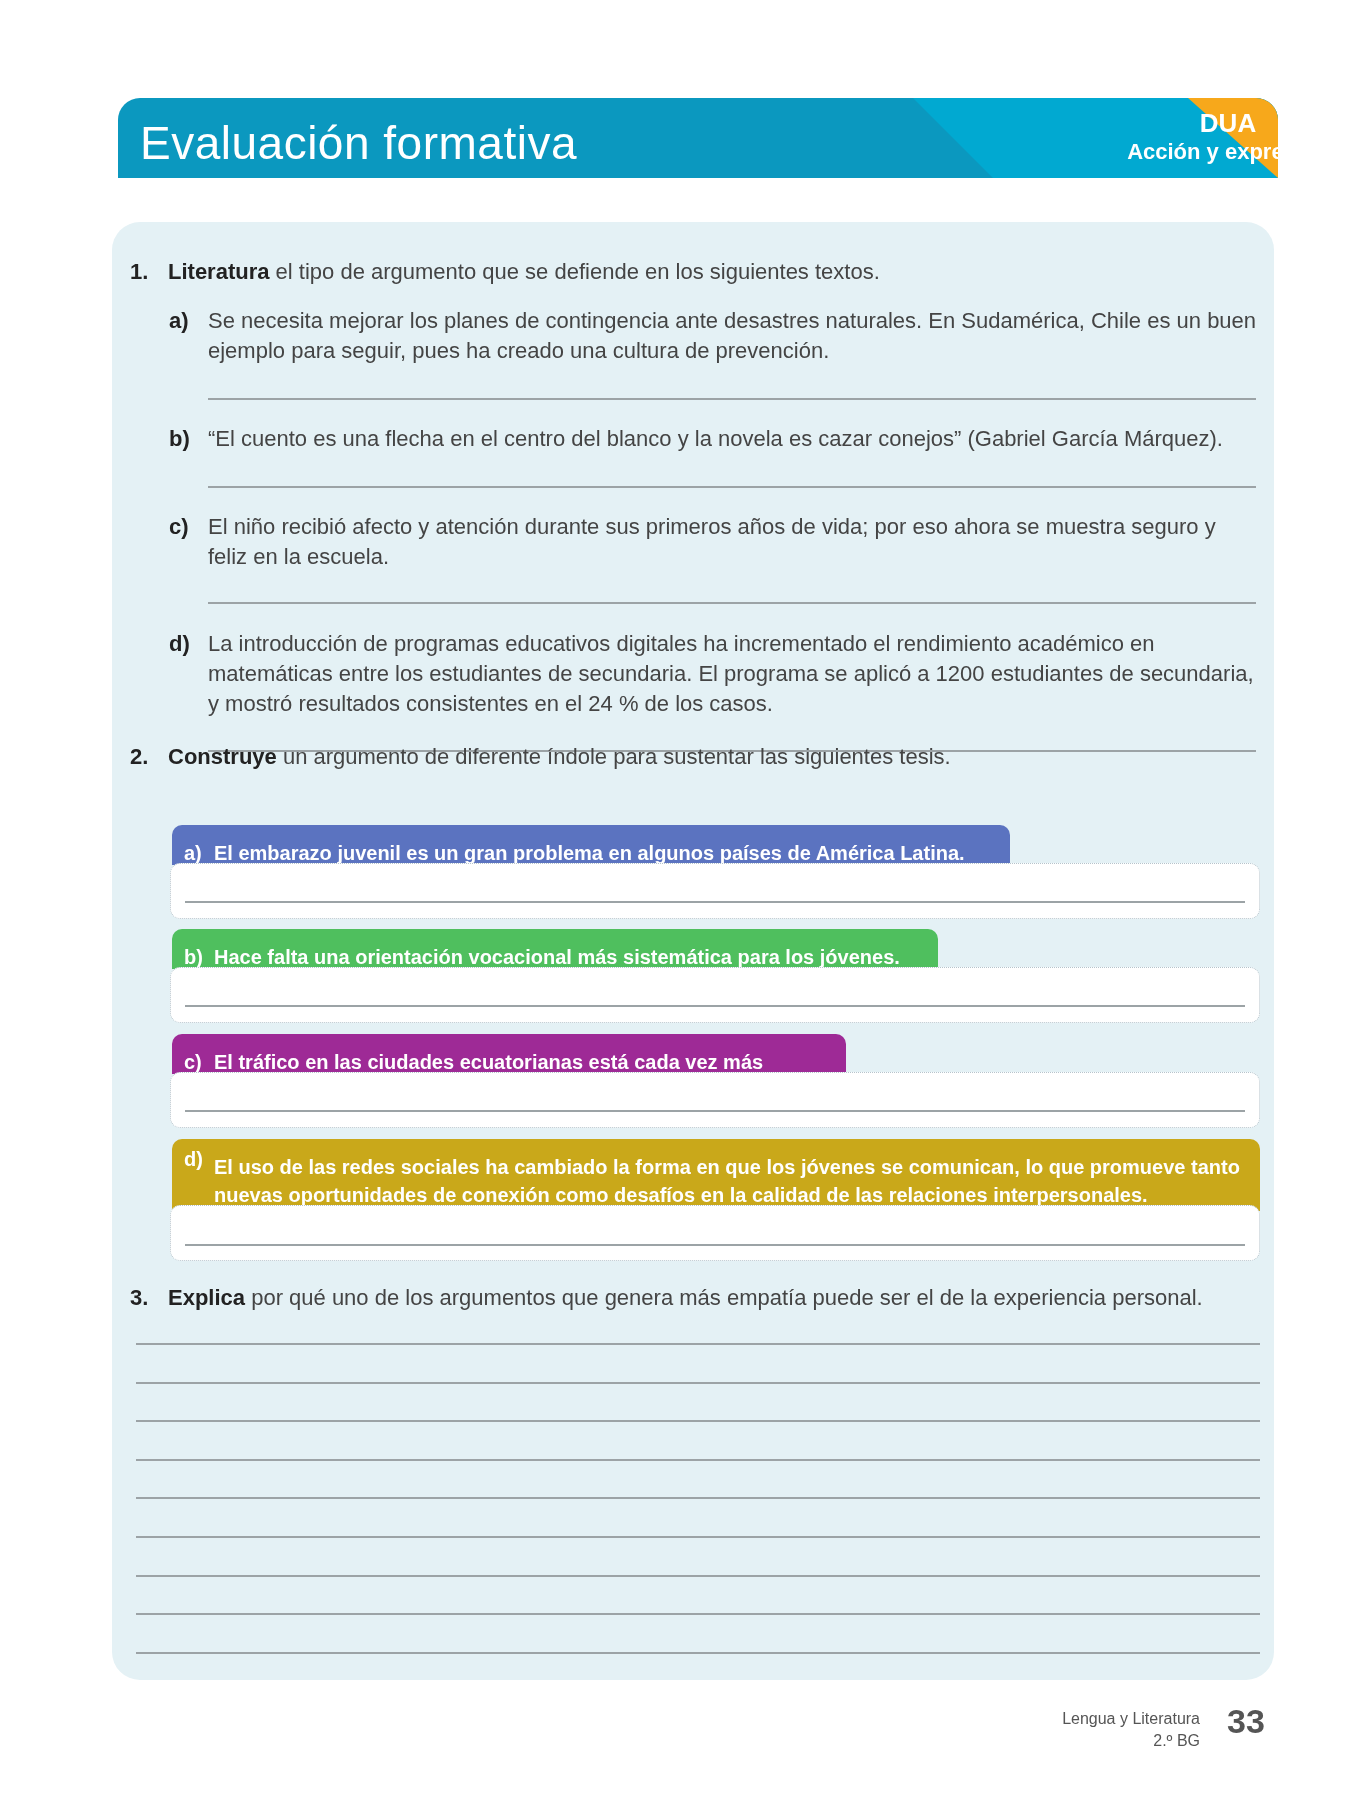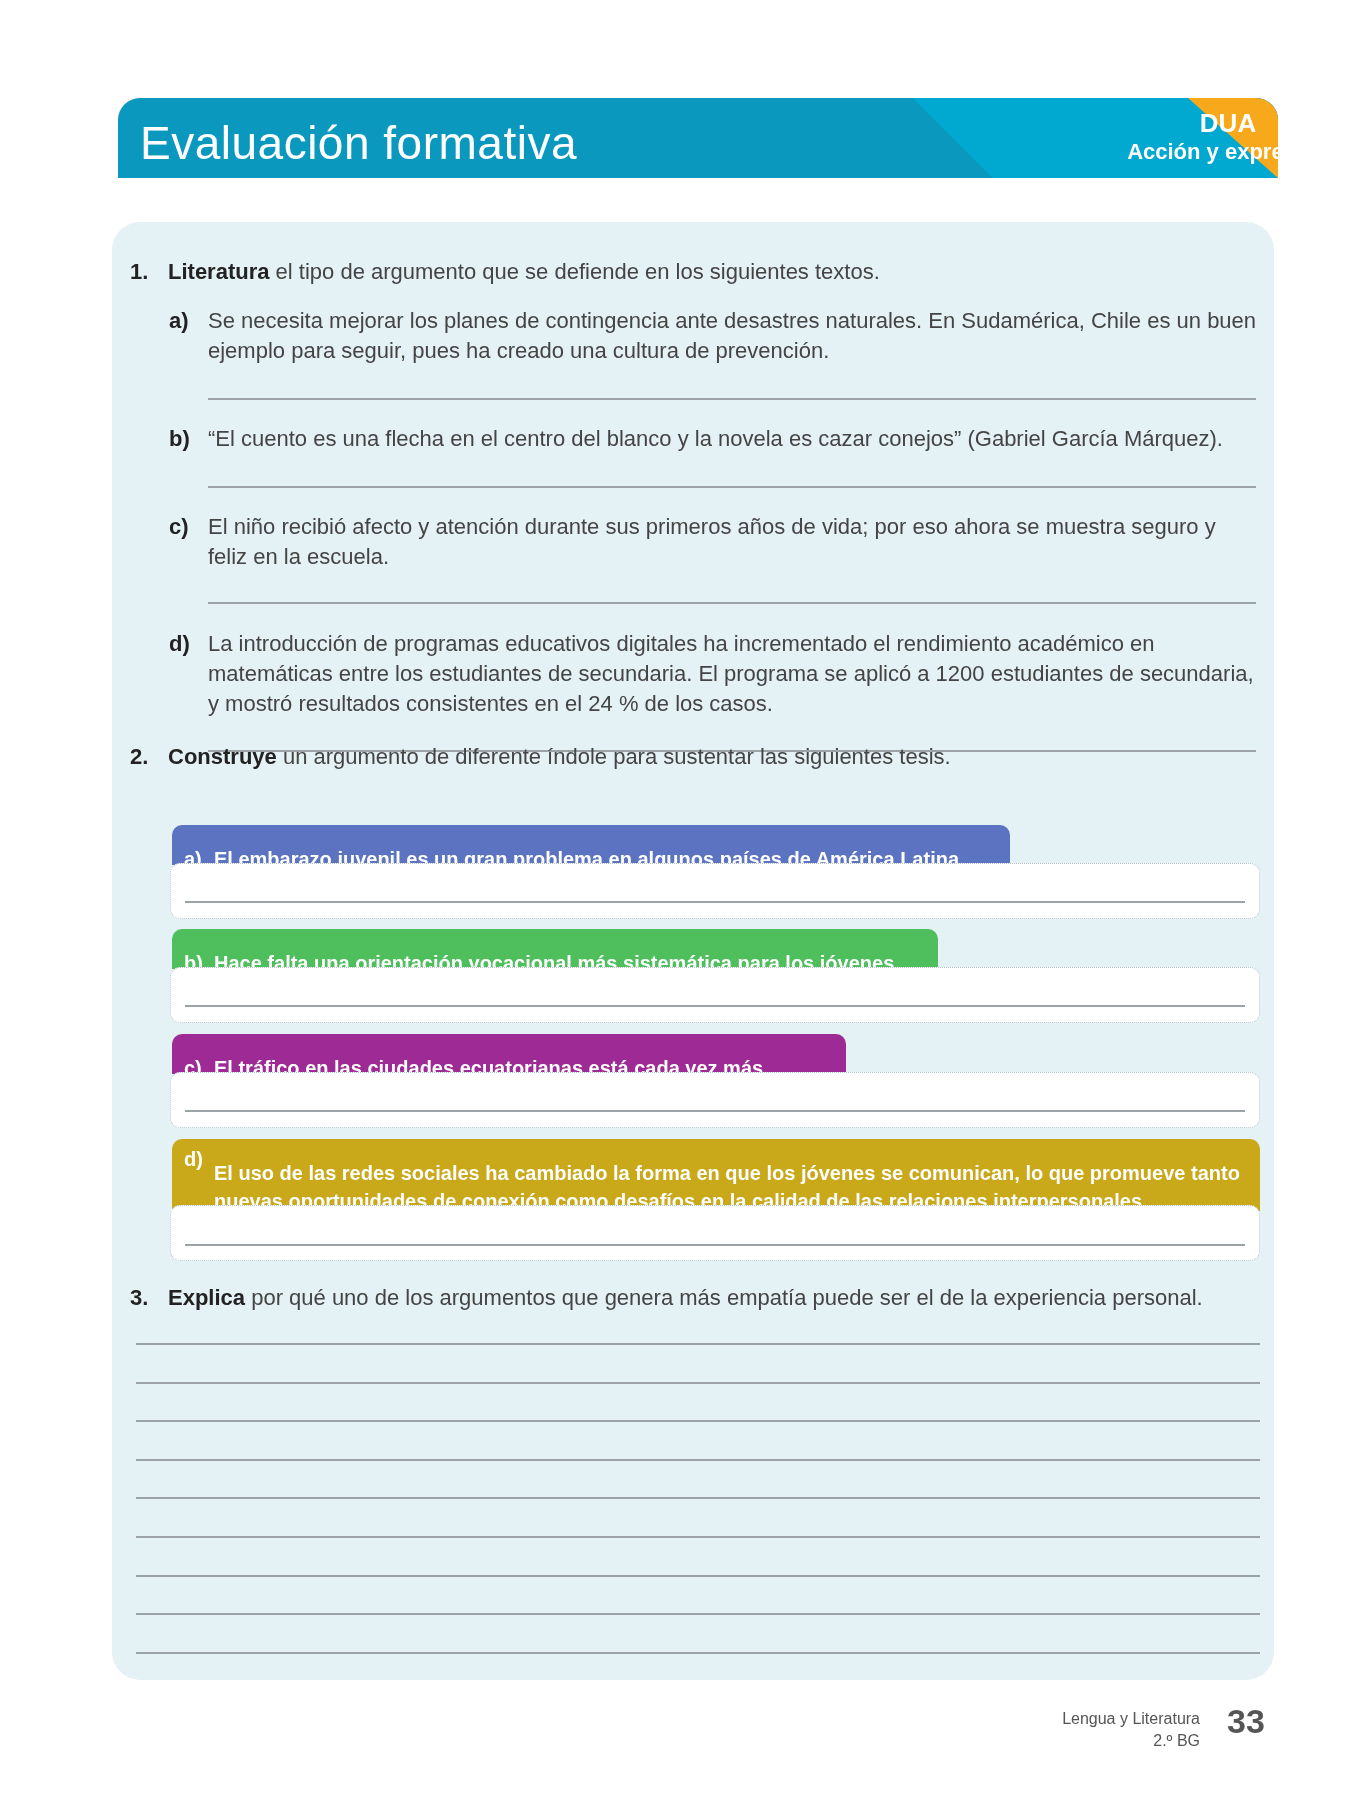--- a/index.html
+++ b/index.html
@@ -24,21 +24,21 @@
 
   .q { font-size:22px; color:#444; }
   .q b { color:#222; }
   .qnum { font-weight:bold; color:#222; display:inline-block; width:38px; }
   .sub { font-size:22px; color:#444; line-height:30px; }
   .sublabel { font-weight:bold; color:#222; position:absolute; left:0; }
   .subtext { display:block; margin-left:39px; }
   .ans-line { height:2px; background:#9ca3a6; }
 
   
-  .tesis { border-radius:10px 10px 0 0; color:#fff; font-weight:bold; font-size:20px; padding:20px 12px; box-sizing:border-box; line-height:28px; }
+  .tesis { border-radius:10px 10px 0 0; color:#fff; font-weight:bold; font-size:20px; padding:14px 12px; box-sizing:border-box; line-height:28px; }
   .tesis .lbl { display:inline-block; width:30px; }
   .answer-box { background:#fff; border:1.5px dotted #b6c4cc; border-radius:10px; box-sizing:border-box; }
   .answer-box .ans-line { position:absolute; left:14px; right:14px; height:2px; background:#9ca3a6; }
 
   
   #footer-subject { right:150px; top:1708px; font-size:16px; color:#555; text-align:right; line-height:22px; }
   #footer-page { left:1227px; top:1702px; font-size:34px; font-weight:bold; color:#555; }
 </style>
 </head>
 <body>

